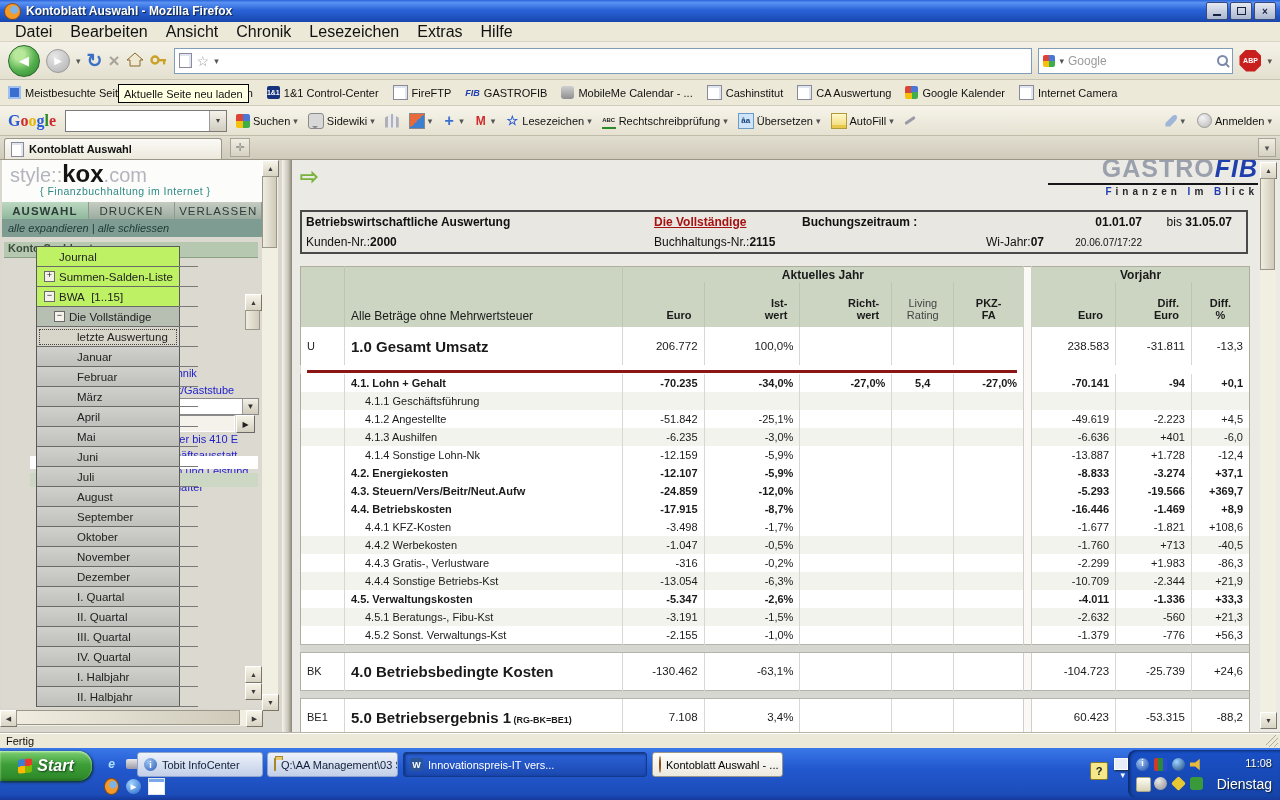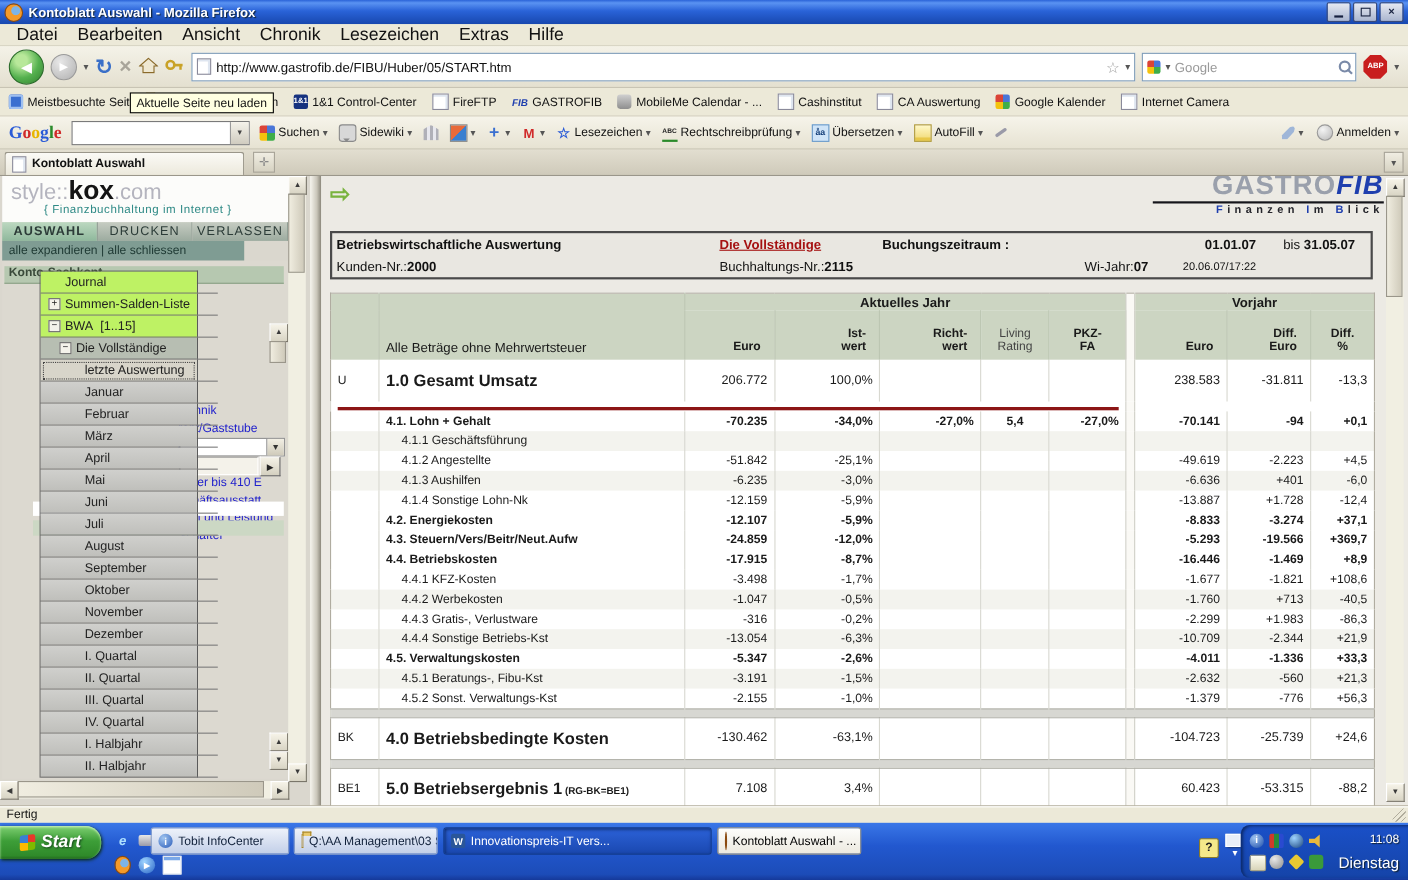--- a/index.html
+++ b/index.html
@@ -105,22 +105,22 @@
   .mainfrm{position:absolute;left:292px;top:0;width:988px;height:573px;background:#eceae4;overflow:hidden;}
   
   .sb-logo{position:absolute;left:2px;top:0;width:260px;height:42px;background:#fcfcfa;overflow:hidden;}
   .sb-logo .l1{position:absolute;left:8px;top:0;font-size:20px;}
   .l1 .st{color:#b4b4be;}.l1 .kx{color:#141414;font-weight:bold;font-size:24px;}.l1 .cm{color:#b4b4be;}
   .sb-logo .l2{position:absolute;left:38px;top:25px;font-size:10.5px;color:#2f8a86;letter-spacing:.5px;}
   .sb-menu{position:absolute;left:2px;top:42px;width:260px;height:17px;display:flex;}
   .sb-menu .mi{flex:1;display:flex;align-items:center;justify-content:center;font-size:11.5px;letter-spacing:1px;
     color:#2c3c38;background:linear-gradient(#c6ccc2,#9cab9f);border-right:1px solid #8a9a90;}
   .sb-menu .mi.sel{background:linear-gradient(#bcd8c0,#8fb89c);font-weight:bold;}
-  .sb-links{position:absolute;left:2px;top:59px;width:220px;height:18px;background:#7f9c93;color:#1d3832;
-    display:flex;align-items:center;padding-left:6px;box-sizing:border-box;}
+  .sb-links{position:absolute;left:2px;top:59px;width:260px;height:18px;background:#7f9c93;color:#1d3832;
+    display:flex;align-items:center;padding-left:6px;box-sizing:border-box;font-style:italic;}
   .sb-body{position:absolute;left:2px;top:77px;width:260px;height:471px;background:#dcd9d0;overflow:hidden;}
   .treehdr{position:absolute;left:2px;top:5px;width:254px;height:16px;background:#b6c8b0;border-bottom:1px solid #8aa084;
     overflow:hidden;font-weight:bold;color:#3a4a3a;padding-left:4px;box-sizing:border-box;}
   .bglink{position:absolute;color:#2222cc;font-size:11px;white-space:nowrap;}
   .combo{position:absolute;left:161px;top:161px;width:94px;height:15px;background:#fff;border:1px solid #8a8a8a;display:flex;}
   .combo .btn{margin-left:auto;width:15px;background:linear-gradient(#f2efe4,#cfcaba);border-left:1px solid #9a9a9a;
     display:flex;align-items:center;justify-content:center;font-size:8px;color:#333;}
   .sunken{position:absolute;left:161px;top:178px;width:70px;height:15px;background:#f4f2ea;
     border:1px solid;border-color:#8a8a8a #fff #fff #8a8a8a;}
   .sqbtn{position:absolute;width:17px;height:16px;background:linear-gradient(#f4f1e6,#d4d0c0);
@@ -260,21 +260,20 @@
     <span><svg width="18" height="15">
           <polygon points="9,1 17,8 14,8 14,14 4,14 4,8 1,8" fill="#efe8d2" stroke="#8a6a2a"></polygon>
         </svg></span>
     <span><svg width="18" height="12">
           <circle cx="5" cy="6" r="3.5" fill="none" stroke="#c9a227" stroke-width="2.4"></circle>
           <rect x="8" y="5" width="8" height="2.4" fill="#c9a227"></rect>
           <rect x="13" y="7" width="2.2" height="3.4" fill="#c9a227"></rect>
         </svg></span>
     <span class="urlbar">
       <span class="i-page"></span>
-      <span class="url">http://www.gastrofib.de/FIBU/Huber/05/START.htm</span>
       <span style="color:#9a9a9a;font-size:14px">☆</span>
       <span class="ddtick">▾</span>
     </span>
     <span class="searchbox">
       <span class="i-g4"></span>
       <span class="ddtick">▾</span>
       <span class="s-ph">Google</span>
       <span class="mag"></span>
     </span>
     <span class="i-abp">ABP</span>

